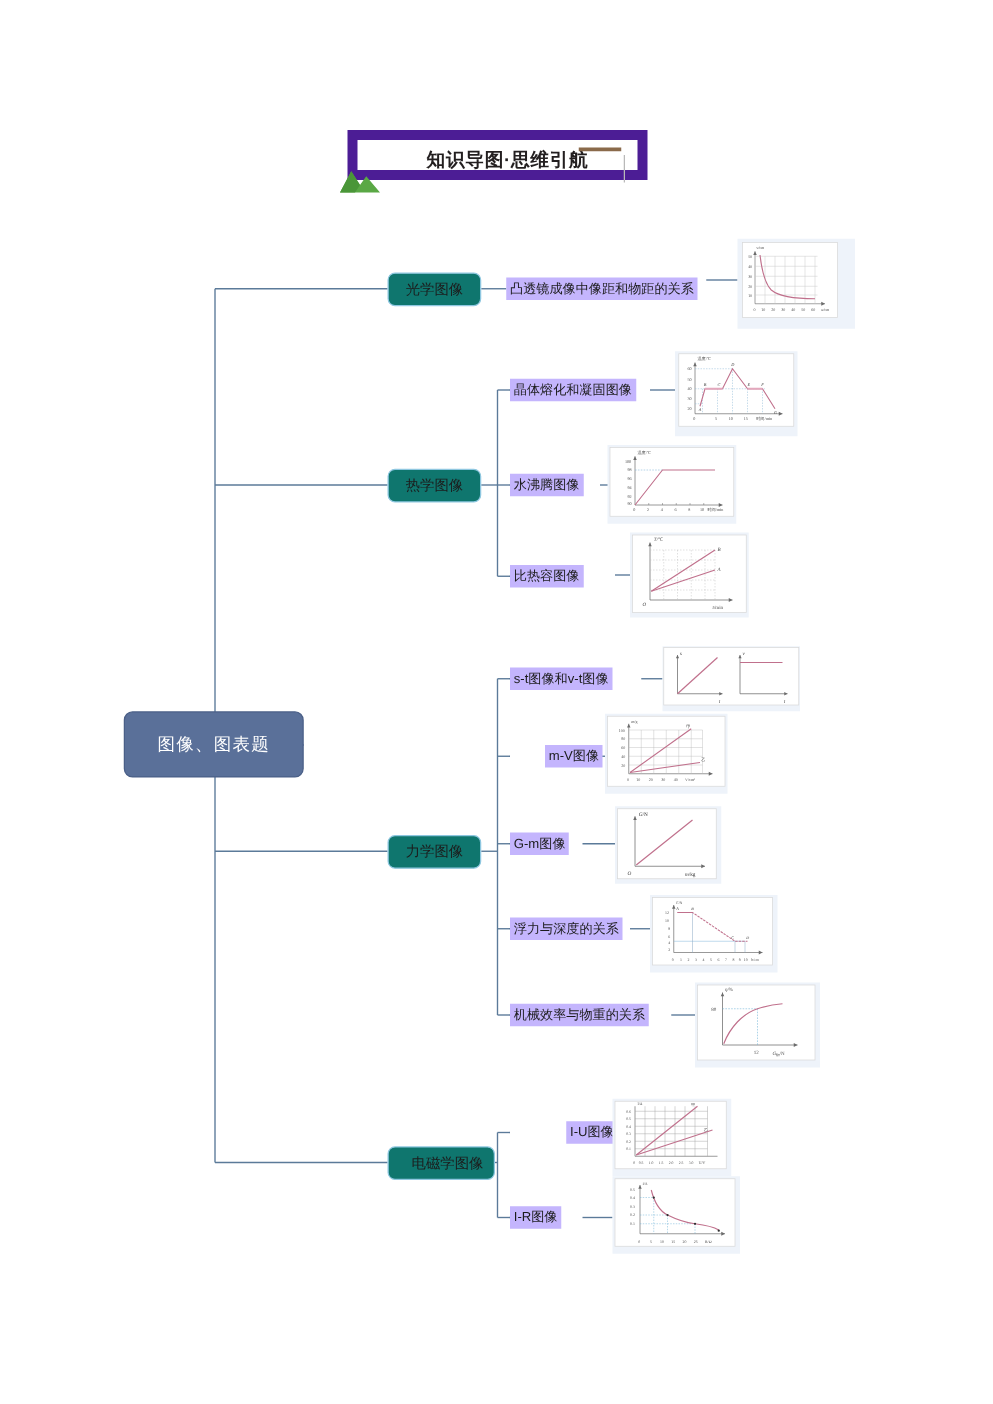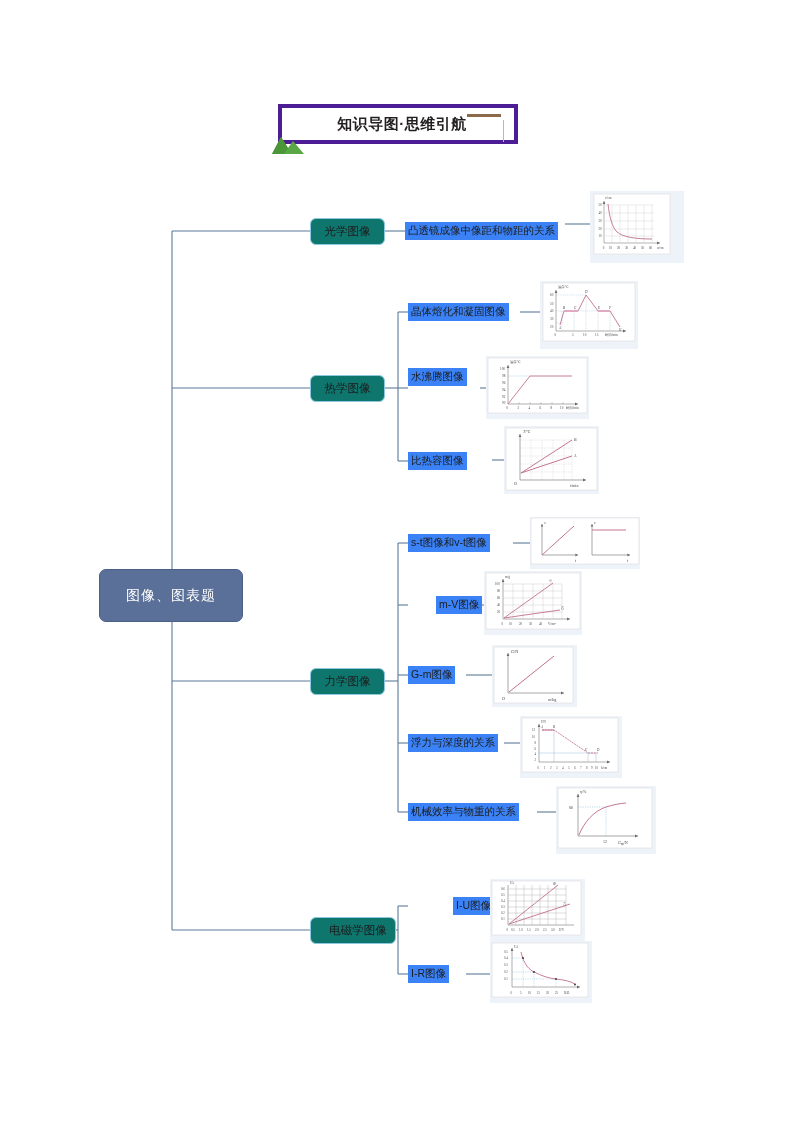--- a/index.html
+++ b/index.html
@@ -10,21 +10,21 @@
     font-family:"Liberation Sans", sans-serif;
     position:relative;
     overflow:hidden;
   }
   #root { position:absolute; left:0; top:0; width:794px; height:1123px; }
 
   
   .banner {
     position:absolute; left:278px; top:104px;
     width:240px; height:40px;
-    border:4px solid #4c1d95;
+    border:8px solid #4c1d95;
     background:#ffffff;
   }
   .banner-title {
     position:absolute; left:0; top:0; width:240px; height:32px;
     display:flex; align-items:center; justify-content:center;
     font-size:15px; font-weight:bold; color:#231f20;
     letter-spacing:0.5px;
     white-space:nowrap;
   }
   .banner-accent {
@@ -56,21 +56,21 @@
     background:#0f766e;
     border:1px solid #8ec7e0;
     border-radius:6px;
     display:flex; align-items:center; justify-content:center;
     color:#1c1c1c; font-size:11.5px;
     white-space:nowrap;
     height:27px;
   }
   .node-leaf {
     position:absolute;
-    background:#3b82f6;
+    background:#c4b5fd;
     display:flex; align-items:center;
     padding:4px 3px;
     color:#1c1c1c; font-size:10.5px;
     white-space:nowrap;
     height:18px;
   }
 
   
   .svg-lines { position:absolute; left:0; top:0; width:794px; height:1123px; pointer-events:none; }
 
@@ -161,21 +161,21 @@
     <span>电磁学图像</span>
   </div>
 
   <div class="node-leaf" style="left:405px; top:222px;">
     <span>凸透镜成像中像距和物距的关系</span>
   </div>
 
   <div class="node-leaf" style="left:408px; top:303px;">
     <span>晶体熔化和凝固图像</span>
   </div>
-  <div class="node-leaf" style="left:408px; top:368px;justify-content:center;">
+  <div class="node-leaf" style="left:408px; top:379px;justify-content:center;">
     <span>水沸腾图像</span>
   </div>
   <div class="node-leaf" style="left:408px; top:452px;">
     <span>比热容图像</span>
   </div>
 
   <div class="node-leaf" style="left:408px; top:534px;">
     <span>s-t图像和v-t图像</span>
   </div>
   <div class="node-leaf" style="left:408px; top:596px;margin-left:28px;">

